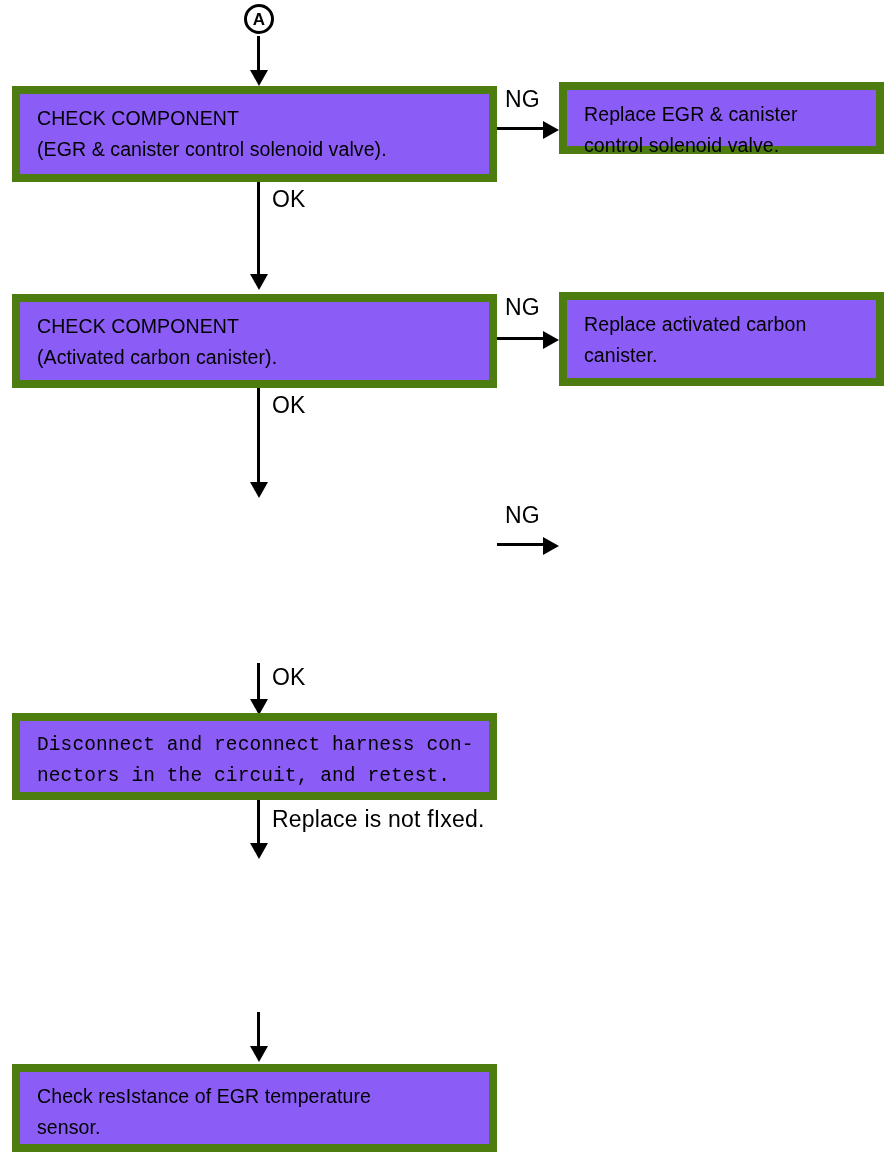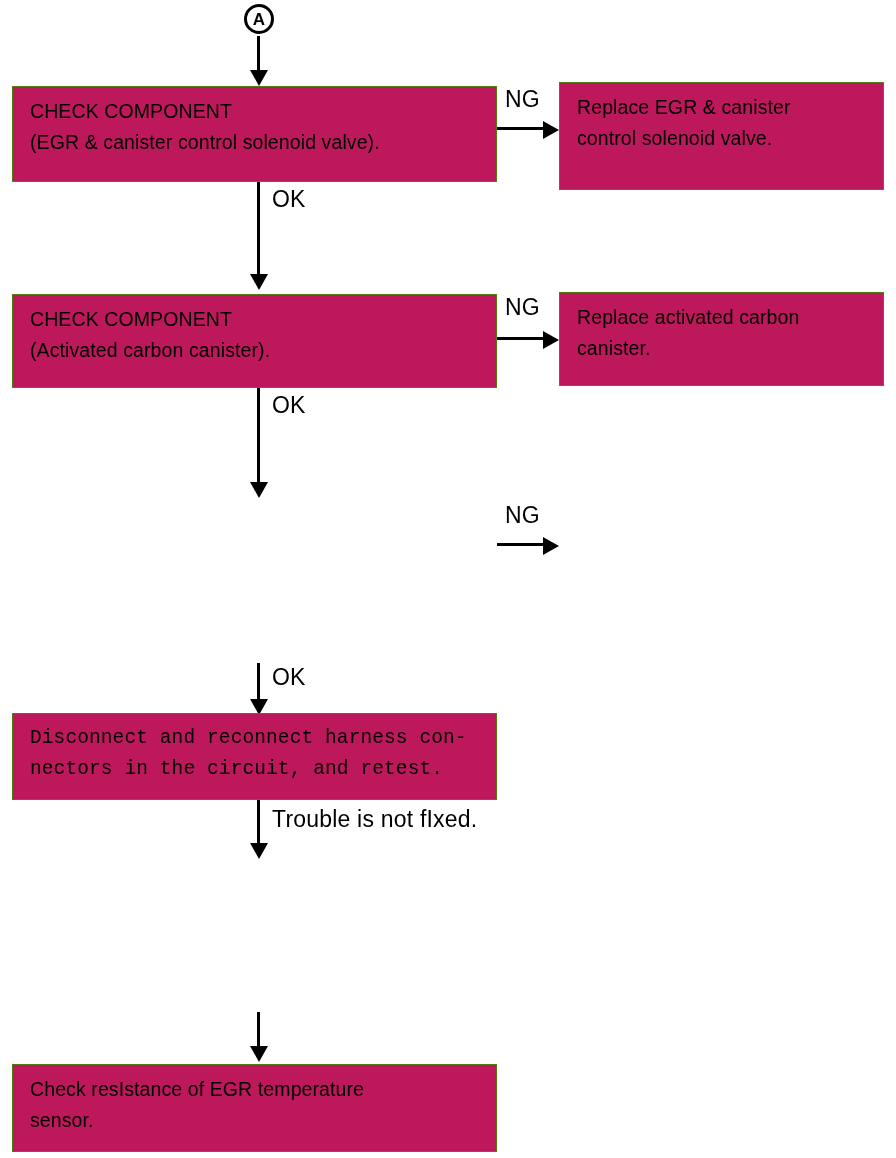--- a/index.html
+++ b/index.html
@@ -14,22 +14,22 @@
     background: #ffffff;
     font-family: "Liberation Sans", sans-serif;
     color: #000000;
     overflow: hidden;
   }
 
   
   .box {
     position: absolute;
     box-sizing: border-box;
-    border: 1px solid #4d7c0f;
-    background: #be185d;
+    border: 8px solid #4d7c0f;
+    background: #8b5cf6;
   }
   .box .box-text {
     position: absolute;
     left: 17px;
     right: 8px;
     top: 9px;
     font-size: 19.5px;
     line-height: 31px;
     letter-spacing: 0.1px;
     white-space: pre-line;
@@ -100,21 +100,21 @@
 
   <div class="box" style="left:12px; top:86px; width:485px; height:96px;">
     <div class="box-text">CHECK COMPONENT
 (EGR &amp; canister control solenoid valve).</div>
   </div>
 
   <div class="edge-label" style="left:505px; top:90px;">NG</div>
   <div class="h-line" style="left:497px; top:127px; width:50px;"></div>
   <div class="arrow-right" style="left:543px; top:121px;"></div>
 
-  <div class="box" style="left:559px; top:82px; width:325px; height:108px;">
+  <div class="box" style="left:559px; top:82px; width:325px; height:72px;">
     <div class="box-text">Replace EGR &amp; canister
 control solenoid valve.</div>
   </div>
 
   <div class="v-line" style="left:257px; top:182px; height:94px;"></div>
   <div class="arrow-down" style="left:250px; top:274px;"></div>
   <div class="edge-label" style="left:272px; top:190px;">OK</div>
 
   <div class="box" style="left:12px; top:294px; width:485px; height:94px;">
     <div class="box-text">CHECK COMPONENT
@@ -144,21 +144,21 @@
   <div class="arrow-down" style="left:250px; top:699px;"></div>
   <div class="edge-label" style="left:272px; top:668px;">OK</div>
 
   <div class="box" style="left:12px; top:713px; width:485px; height:87px;font-family:Liberation Mono, monospace;">
     <div class="box-text">Disconnect and reconnect harness con-
 nectors in the circuit, and retest.</div>
   </div>
 
   <div class="v-line" style="left:257px; top:800px; height:46px;"></div>
   <div class="arrow-down" style="left:250px; top:843px;"></div>
-  <div class="edge-label" style="left:272px; top:810px;">Trouble is not fIxed.</div>
+  <div class="edge-label" style="left:272px; top:810px;">Replace is not fIxed.</div>
 
 
   <div class="v-line" style="left:257px; top:1012px; height:38px;"></div>
   <div class="arrow-down" style="left:250px; top:1046px;"></div>
 
   <div class="box" style="left:12px; top:1064px; width:485px; height:88px;">
     <div class="box-text">Check resIstance of EGR temperature
 sensor.</div>
   </div>
 

